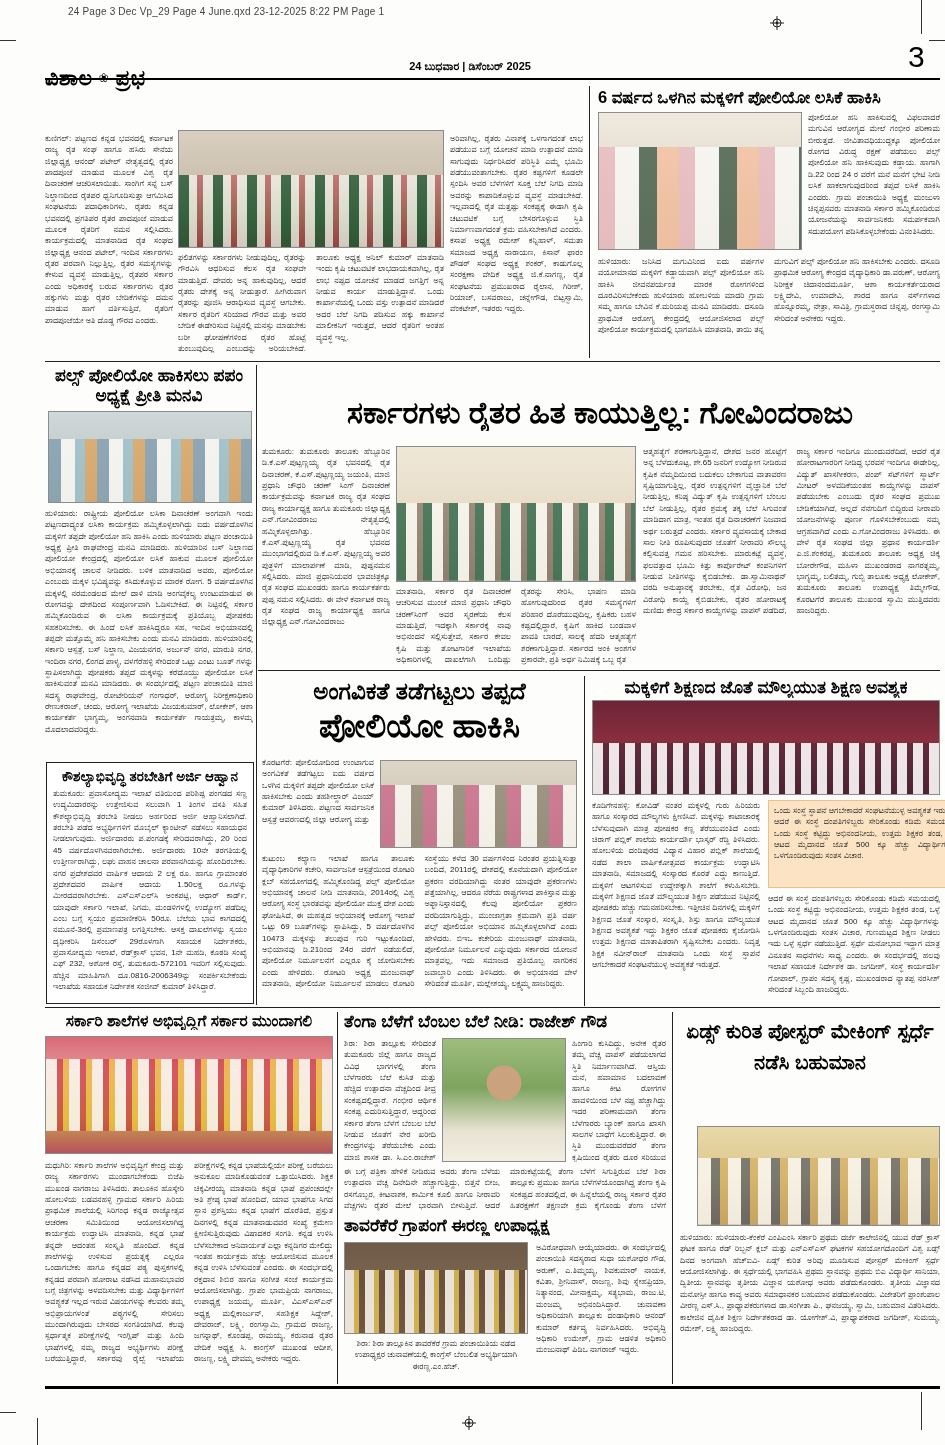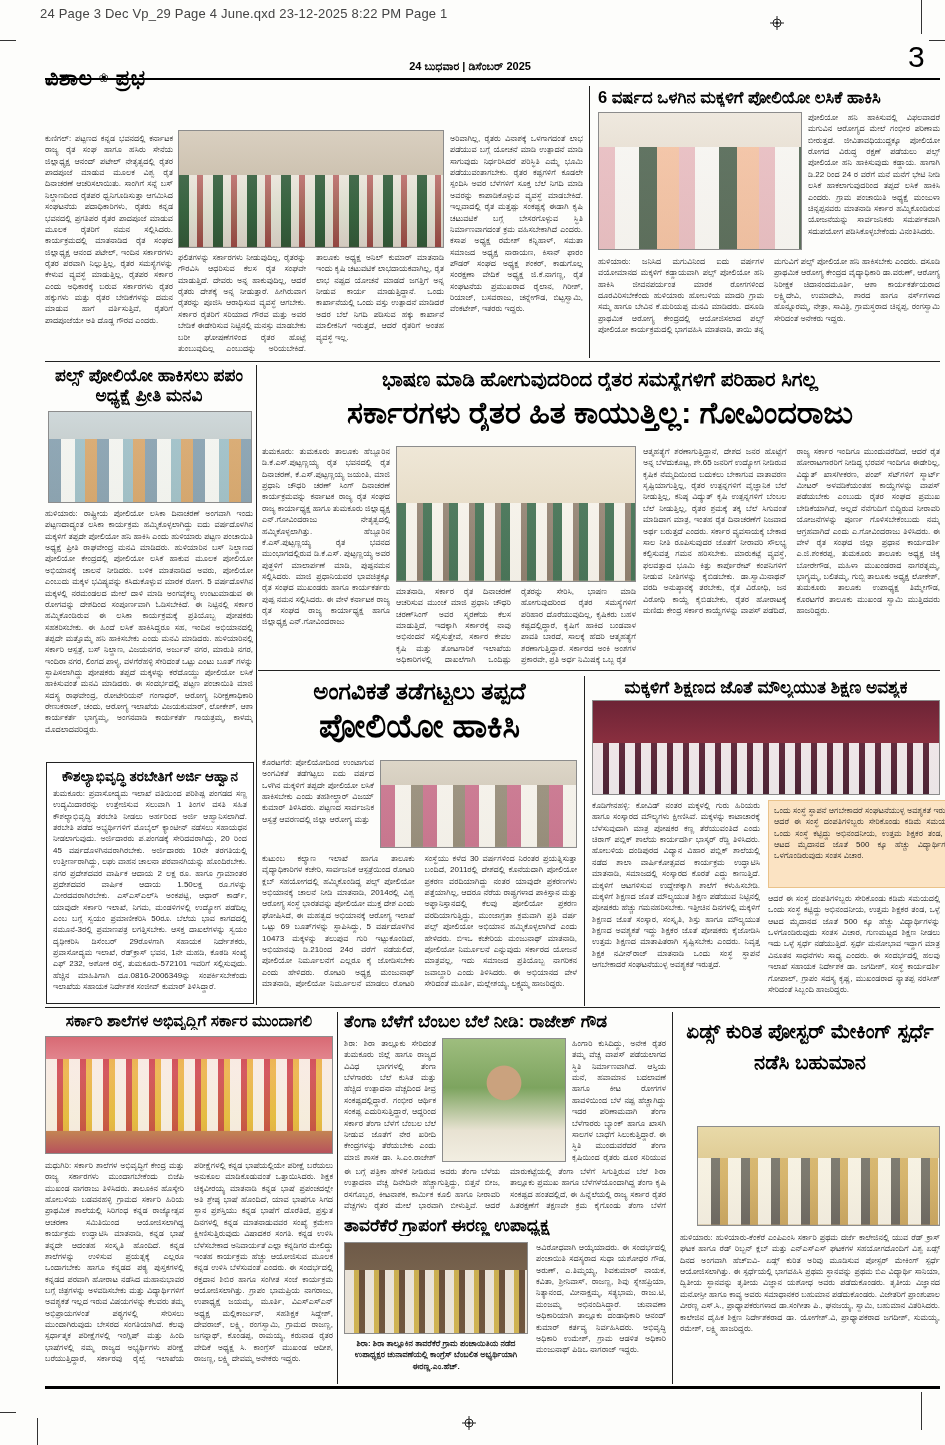--- a/index.html
+++ b/index.html
@@ -9,21 +9,21 @@
   .bt{font-size:8px;line-height:1.42;text-align:justify;color:#1c1c1c;overflow:hidden;}
   .hl{font-weight:bold;color:#000;}
   .nowrap{white-space:nowrap;overflow:hidden;}
   .ctr{text-align:center;}
   .c2{column-count:2;column-gap:10px;}
   .photo{border:1px solid #8c8c8c;box-sizing:border-box;}
   .vrule{width:1px;background:#222;}
   .hrule{height:1px;background:#222;}
   .thick{height:3px;background:#000;}
   .crop{background:#333;}
-  .printline{font-size:13px;color:#444;letter-spacing:.2px;}
+  .printline{font-size:10px;color:#444;letter-spacing:.2px;margin-left:28px;}
   .box{border:1.2px solid #222;box-sizing:border-box;background:#fff;}
   .highlight{background:#fbe3c3;border:1px solid #e9c28a;box-sizing:border-box;padding:4px 5px;}
   .masthead{font-size:21px;font-weight:bold;letter-spacing:.5px;color:#000;margin-top:16px;}
   .dateline{font-size:11px;font-weight:bold;color:#000;}
   .pagenum{font-size:30px;color:#000;}
   .regmark{width:14px;height:14px;}
 </style>
 </head>
 <body>
 
@@ -76,21 +76,20 @@
   <div class="abs photo" style="left:48px;top:411px;width:204px;height:92px;background:repeating-linear-gradient(90deg,rgba(120,150,170,.7) 0 12px,rgba(250,250,245,.85) 12px 26px,rgba(150,190,200,.7) 26px 36px,rgba(230,150,60,.6) 36px 48px) bottom/100% 70% no-repeat,linear-gradient(180deg,#cfd8da,#b9c0bb);"></div>
   <div class="abs bt" style="left:45px;top:508px;width:208px;height:246px;">ಹುಳಿಯಾರು: ರಾಷ್ಟ್ರೀಯ ಪೋಲಿಯೋ ಲಸಿಕಾ ದಿನಾಚರಣೆ ಅಂಗವಾಗಿ ಇಂದು ಪಟ್ಟಣದಾದ್ಯಂತ ಲಸಿಕಾ ಕಾರ್ಯಕ್ರಮ ಹಮ್ಮಿಕೊಳ್ಳಲಾಗಿದ್ದು ಐದು ವರ್ಷದೊಳಗಿನ ಮಕ್ಕಳಿಗೆ ತಪ್ಪದೇ ಪೋಲಿಯೋ ಹನಿ ಹಾಕಿಸಿ ಎಂದು ಹುಳಿಯಾರು ಪಟ್ಟಣ ಪಂಚಾಯಿತಿ ಅಧ್ಯಕ್ಷೆ ಪ್ರೀತಿ ರಾಘವೇಂದ್ರ ಮನವಿ ಮಾಡಿದರು. ಹುಳಿಯಾರಿನ ಬಸ್ ನಿಲ್ದಾಣದ ಪೋಲಿಯೋ ಕೇಂದ್ರದಲ್ಲಿ ಪೋಲಿಯೋ ಲಸಿಕೆ ಹಾಕುವ ಮೂಲಕ ಪೋಲಿಯೋ ಅಭಿಯಾನಕ್ಕೆ ಚಾಲನೆ ನೀಡಿದರು. ಬಳಿಕ ಮಾತನಾಡಿದ ಅವರು, ಪೋಲಿಯೋ ಎಂಬುದು ಮಕ್ಕಳ ಭವಿಷ್ಯವನ್ನು ಕಸಿದುಕೊಳ್ಳುವ ಮಾರಕ ರೋಗ. 5 ವರ್ಷದೊಳಗಿನ ಮಕ್ಕಳಲ್ಲಿ ನರಮಂಡಲದ ಮೇಲೆ ದಾಳಿ ಮಾಡಿ ಅಂಗವೈಕಲ್ಯ ಉಂಟುಮಾಡುವ ಈ ರೋಗವನ್ನು ದೇಶದಿಂದ ಸಂಪೂರ್ಣವಾಗಿ ಓಡಿಸಬೇಕಿದೆ. ಈ ನಿಟ್ಟಿನಲ್ಲಿ ಸರ್ಕಾರ ಹಮ್ಮಿಕೊಂಡಿರುವ ಈ ಲಸಿಕಾ ಕಾರ್ಯಕ್ರಮಕ್ಕೆ ಪ್ರತಿಯೊಬ್ಬ ಪೋಷಕರು ಸಹಕರಿಸಬೇಕು. ಈ ಹಿಂದೆ ಲಸಿಕೆ ಹಾಕಿಸಿದ್ದರೂ ಸಹ, ಇಂದಿನ ಅಭಿಯಾನದಲ್ಲಿ ತಪ್ಪದೇ ಮತ್ತೊಮ್ಮೆ ಹನಿ ಹಾಕಿಸಬೇಕು ಎಂದು ಮನವಿ ಮಾಡಿದರು. ಹುಳಿಯಾರಿನಲ್ಲಿ ಸರ್ಕಾರಿ ಆಸ್ಪತ್ರೆ, ಬಸ್ ನಿಲ್ದಾಣ, ವಿಜಯನಗರ, ಅರ್ಜುನ್ ನಗರ, ಮಾರುತಿ ನಗರ, ಇಂದಿರಾ ನಗರ, ಲಿಂಗದ ಪಾಳ್ಯ, ವಳಗೆರೆಹಳ್ಳಿ ಸೇರಿದಂತೆ ಒಟ್ಟು ಎಂಟು ಬೂತ್ ಗಳನ್ನು ಸ್ಥಾಪಿಸಲಾಗಿದ್ದು ಪೋಷಕರು ತಪ್ಪದೆ ಮಕ್ಕಳನ್ನು ಕರೆದೊಯ್ದು ಪೋಲಿಯೋ ಲಸಿಕೆ ಹಾಕಿಸುವಂತೆ ಮನವಿ ಮಾಡಿದರು. ಈ ಸಂದರ್ಭದಲ್ಲಿ ಪಟ್ಟಣ ಪಂಚಾಯಿತಿ ಮಾಜಿ ಸದಸ್ಯ ರಾಘವೇಂದ್ರ, ರೋಟೇರಿಯನ್ ಗಂಗಾಧರ್, ಆರೋಗ್ಯ ನಿರೀಕ್ಷಣಾಧಿಕಾರಿ ರೇಣುಕರಾಜ್, ಚಂದು, ಆರೋಗ್ಯ ಇಲಾಖೆಯ ವಿಜಯಕುಮಾರ್, ಲೋಕೇಶ್, ಆಶಾ ಕಾರ್ಯಕರ್ತೆ ಭಾಗ್ಯಮ್ಮ, ಅಂಗನವಾಡಿ ಕಾರ್ಯಕರ್ತೆ ಗಾಯತ್ರಮ್ಮ, ಕಾಳಮ್ಮ ಮೊದಲಾದವರಿದ್ದರು.</div>
 
   <div class="abs box" style="left:46px;top:762px;width:208px;height:242px;">
     <div class="hl ctr" style="font-size:13.5px;padding:6px 4px 3px;">ಕೌಶಲ್ಯಾಭಿವೃದ್ಧಿ ತರಬೇತಿಗೆ ಅರ್ಜಿ ಆಹ್ವಾನ</div>
     <div class="bt" style="padding:0 6px;height:205px;">ತುಮಕೂರು: ಪ್ರವಾಸೋದ್ಯಮ ಇಲಾಖೆ ವತಿಯಿಂದ ಪರಿಶಿಷ್ಟ ಪಂಗಡದ ಸಣ್ಣ ಉದ್ಯಮಿದಾರರನ್ನು ಉತ್ತೇಜಿಸುವ ಸಲುವಾಗಿ 1 ತಿಂಗಳ ವಸತಿ ಸಹಿತ ಕೌಶಲ್ಯಾಭಿವೃದ್ಧಿ ತರಬೇತಿ ನೀಡಲು ಅರ್ಹರಿಂದ ಅರ್ಜಿ ಆಹ್ವಾನಿಸಲಾಗಿದೆ. ತರಬೇತಿ ಪಡೆದ ಅಭ್ಯರ್ಥಿಗಳಿಗೆ ಮೊಬೈಲ್ ಕ್ಯಾಂಟೀನ್ ನಡೆಸಲು ಸಹಾಯಧನ ನೀಡಲಾಗುವುದು. ಅರ್ಜಿದಾರರು ಪ.ಪಂಗಡಕ್ಕೆ ಸೇರಿದವರಾಗಿದ್ದು, 20 ರಿಂದ 45 ವರ್ಷದೊಳಗಿನವರಾಗಿರಬೇಕು. ಅರ್ಜಿದಾರರು 10ನೇ ತರಗತಿಯಲ್ಲಿ ಉತ್ತೀರ್ಣರಾಗಿದ್ದು, ಲಘು ವಾಹನ ಚಾಲನಾ ಪರವಾನಗಿಯನ್ನು ಹೊಂದಿರಬೇಕು. ನಗರ ಪ್ರದೇಶದವರ ವಾರ್ಷಿಕ ಆದಾಯ 2 ಲಕ್ಷ ರೂ. ಹಾಗೂ ಗ್ರಾಮಾಂತರ ಪ್ರದೇಶದವರ ವಾರ್ಷಿಕ ಆದಾಯ 1.50ಲಕ್ಷ ರೂ.ಗಳನ್ನು ಮೀರದವರಾಗಿರಬೇಕು. ಎಸ್‌ಎಸ್‌ಎಲ್‌ಸಿ ಅಂಕಪಟ್ಟಿ, ಆಧಾರ್ ಕಾರ್ಡ್, ಯಾವುದೇ ಸರ್ಕಾರಿ ಇಲಾಖೆ, ನಿಗಮ, ಮಂಡಳಿಗಳಲ್ಲಿ ಉದ್ಯೋಗ ಪಡೆದಿಲ್ಲ ಎಂಬ ಬಗ್ಗೆ ಸ್ವಯಂ ಪ್ರಮಾಣೀಕರಿಸಿ 50ರೂ. ಬೆಲೆಯ ಭಾವ ಕಾಗದದಲ್ಲಿ ನಮೂನೆ-3ರಲ್ಲಿ ಪ್ರಮಾಣಪತ್ರ ಲಗತ್ತಿಸಬೇಕು. ಆಸಕ್ತ ದಾಖಲೆಗಳನ್ನು ಸ್ವಯಂ ದೃಢೀಕರಿಸಿ ಡಿಸೆಂಬರ್ 29ರೊಳಗಾಗಿ ಸಹಾಯಕ ನಿರ್ದೇಶಕರು, ಪ್ರವಾಸೋದ್ಯಮ ಇಲಾಖೆ, ರೆಡ್‌ಕ್ರಾಸ್ ಭವನ, 1ನೇ ಮಹಡಿ, ಕೊಠಡಿ ಸಂಖ್ಯೆ ಎಫ್ 232, ಅಶೋಕ ರಸ್ತೆ, ತುಮಕೂರು-572101 ಇವರಿಗೆ ಸಲ್ಲಿಸುವುದು. ಹೆಚ್ಚಿನ ಮಾಹಿತಿಗಾಗಿ ದೂ.0816-2006349ನ್ನು ಸಂಪರ್ಕಿಸಬೇಕೆಂದು ಇಲಾಖೆಯ ಸಹಾಯಕ ನಿರ್ದೇಶಕ ಸಂಜೀವ್ ಕುಮಾರ್ ತಿಳಿಸಿದ್ದಾರೆ.</div>
   </div>
 
   <div class="abs vrule" style="left:256px;top:365px;height:640px;"></div>
 
-  <div class="abs hl ctr nowrap" style="left:262px;top:368px;width:676px;font-size:20px;">ಭಾಷಣ ಮಾಡಿ ಹೋಗುವುದರಿಂದ ರೈತರ ಸಮಸ್ಯೆಗಳಿಗೆ ಪರಿಹಾರ ಸಿಗಲ್ಲ</div>
   <div class="abs hl ctr nowrap" style="left:262px;top:396px;width:676px;font-size:30px;">ಸರ್ಕಾರಗಳು ರೈತರ ಹಿತ ಕಾಯುತ್ತಿಲ್ಲ: ಗೋವಿಂದರಾಜು</div>
   <div class="abs bt" style="left:262px;top:446px;width:128px;height:220px;">ತುಮಕೂರು: ತುಮಕೂರು ತಾಲೂಕು ಹೆಬ್ಬೂರಿನ ಡಿ.ಕೆ.ಎಸ್.ಪುಟ್ಟಣ್ಣಯ್ಯ ರೈತ ಭವನದಲ್ಲಿ ರೈತ ದಿನಾಚರಣೆ, ಕೆ.ಎಸ್.ಪುಟ್ಟಣ್ಣಯ್ಯ ಜಯಂತಿ, ಮಾಜಿ ಪ್ರಧಾನಿ ಚೌಧರಿ ಚರಣ್ ಸಿಂಗ್ ದಿನಾಚರಣೆ ಕಾರ್ಯಕ್ರಮವನ್ನು ಕರ್ನಾಟಕ ರಾಜ್ಯ ರೈತ ಸಂಘದ ರಾಜ್ಯ ಕಾರ್ಯಾಧ್ಯಕ್ಷ ಹಾಗೂ ತುಮಕೂರು ಜಿಲ್ಲಾಧ್ಯಕ್ಷ ಎನ್.ಗೋವಿಂದರಾಜು ನೇತೃತ್ವದಲ್ಲಿ ಹಮ್ಮಿಕೊಳ್ಳಲಾಗಿತ್ತು. ಹೆಬ್ಬೂರಿನ ಕೆ.ಎಸ್.ಪುಟ್ಟಣ್ಣಯ್ಯ ರೈತ ಭವನದ ಮುಂಭಾಗದಲ್ಲಿರುವ ಡಿ.ಕೆ.ಎಸ್. ಪುಟ್ಟಣ್ಣಯ್ಯ ಅವರ ಪುತ್ಥಳಿಗೆ ಮಾಲಾರ್ಪಣೆ ಮಾಡಿ, ಪುಷ್ಪನಮನ ಸಲ್ಲಿಸಿದರು. ಮಾಜಿ ಪ್ರಧಾನಿಯವರ ಭಾವಚಿತ್ರಕ್ಕೂ ರೈತ ಸಂಘದ ಮುಖಂಡರು ಹಾಗೂ ಕಾರ್ಯಕರ್ತರು ಪುಷ್ಪ ನಮನ ಸಲ್ಲಿಸಿದರು. ಈ ವೇಳೆ ಕರ್ನಾಟಕ ರಾಜ್ಯ ರೈತ ಸಂಘದ ರಾಜ್ಯ ಕಾರ್ಯಾಧ್ಯಕ್ಷ ಹಾಗೂ ಜಿಲ್ಲಾಧ್ಯಕ್ಷ ಎನ್.ಗೋವಿಂದರಾಜು</div>
   <div class="abs photo" style="left:396px;top:446px;width:240px;height:136px;background:repeating-linear-gradient(90deg,rgba(30,90,60,.75) 0 9px,rgba(248,246,240,.85) 9px 20px,rgba(80,60,50,.5) 20px 26px) bottom/100% 58% no-repeat,linear-gradient(180deg,#efe7d7 0%,#e7ddc8 45%,#cabfa8 100%);"></div>
   <div class="abs bt c2" style="left:396px;top:586px;width:240px;height:80px;">ಮಾತನಾಡಿ, ಸರ್ಕಾರ ರೈತ ದಿನಾಚರಣೆ ಆಚರಿಸುವ ಮುಂಚೆ ಮಾಜಿ ಪ್ರಧಾನಿ ಚೌಧರಿ ಚರಣ್‌ಸಿಂಗ್ ಅವರ ಸ್ಮರಣೆಯ ಕೆಲಸ ಮಾಡುತ್ತಿದೆ, ಇದಕ್ಕಾಗಿ ಸರ್ಕಾರಕ್ಕೆ ನಾವು ಅಭಿನಂದನೆ ಸಲ್ಲಿಸುತ್ತೇವೆ, ಸರ್ಕಾರ ಕೇವಲ ಕೃಷಿ ಮತ್ತು ತೋಟಗಾರಿಕೆ ಇಲಾಖೆಯ ಅಧಿಕಾರಿಗಳಲ್ಲಿ ದಾಖಲೆಗಾಗಿ ಒಂದಿಷ್ಟು ರೈತರನ್ನು ಸೇರಿಸಿ, ಭಾಷಣ ಮಾಡಿ ಹೋಗುವುದರಿಂದ ರೈತರ ಸಮಸ್ಯೆಗಳಿಗೆ ಪರಿಹಾರ ದೊರೆಯುವುದಿಲ್ಲ, ಕೃಷಿಕರು ಬಹಳ ಕಷ್ಟದಲ್ಲಿದ್ದಾರೆ, ಕೃಷಿಗೆ ಹಾಕಿದ ಬಂಡವಾಳ ಪಾವತಿ ಬಾರದೆ, ಸಾಲಕ್ಕೆ ಹೆದರಿ ಆತ್ಮಹತ್ಯೆಗೆ ಶರಣಾಗುತ್ತಿದ್ದಾರೆ. ಸರ್ಕಾರದ ಅಂಕಿ ಅಂಶಗಳ ಪ್ರಕಾರವೇ, ಪ್ರತಿ ಅರ್ಧ ನಿಮಿಷಕ್ಕೆ ಒಬ್ಬ ರೈತ</div>
   <div class="abs bt c2" style="left:643px;top:446px;width:297px;height:220px;">ಆತ್ಮಹತ್ಯೆಗೆ ಶರಣಾಗುತ್ತಿದ್ದಾನೆ, ದೇಶದ ಜನರ ಹೊಟ್ಟೆಗೆ ಅನ್ನ ಬೆಳೆದುಕೊಟ್ಟ, ಶೇ.65 ಜನರಿಗೆ ಉದ್ಯೋಗ ನೀಡಿರುವ ಕೃಷಿಕ ನೆಮ್ಮದಿಯಿಂದ ಬದುಕಲು ಬೇಕಾಗುವ ವಾತಾವರಣ ಸೃಷ್ಟಿಯಾಗುತ್ತಿಲ್ಲ, ರೈತರ ಉತ್ಪನ್ನಗಳಿಗೆ ವೈಜ್ಞಾನಿಕ ಬೆಲೆ ನೀಡುತ್ತಿಲ್ಲ, ಕನಿಷ್ಠ ವಿದ್ಯುತ್ ಕೃಷಿ ಉತ್ಪನ್ನಗಳಿಗೆ ಬೆಂಬಲ ಬೆಲೆ ನೀಡುತ್ತಿಲ್ಲ, ರೈತರ ಶ್ರಮಕ್ಕೆ ತಕ್ಕ ಬೆಲೆ ಸಿಗುವಂತೆ ಮಾಡಿದಾಗ ಮಾತ್ರ, ಇಂತಹ ರೈತ ದಿನಾಚರಣೆಗೆ ನಿಜವಾದ ಅರ್ಥ ಬರುತ್ತದೆ ಎಂದರು. ಸರ್ಕಾರ ವ್ಯವಸಾಯಕ್ಕೆ ಬೇಕಾದ ಸಾಲ ನೀತಿ ರೂಪಿಸುವುದರ ಜೊತೆಗೆ ನೀರಾವರಿ ಸೌಲಭ್ಯ ಕಲ್ಪಿಸುವತ್ತ ಗಮನ ಹರಿಸಬೇಕು. ಮಾರುಕಟ್ಟೆ ವ್ಯವಸ್ಥೆ, ಫಲವತ್ತಾದ ಭೂಮಿ ಕಿತ್ತು ಕಾರ್ಪೊರೇಟ್ ಕಂಪನಿಗಳಿಗೆ ನೀಡುವ ನೀತಿಗಳನ್ನು ಕೈಬಿಡಬೇಕು. ಡಾ.ಸ್ವಾಮಿನಾಥನ್ ವರದಿ ಅನುಷ್ಠಾನಕ್ಕೆ ತರಬೇಕು, ರೈತ ವಿರೋಧಿ, ಜನ ವಿರೋಧಿ ಕಾಯ್ದೆ ಕೈಬಿಡಬೇಕು, ರೈತರ ಹೋರಾಟಕ್ಕೆ ಮಣಿದು ಕೇಂದ್ರ ಸರ್ಕಾರ ಕಾಯ್ದೆಗಳನ್ನು ವಾಪಸ್ ಪಡೆದಿದೆ, ರಾಜ್ಯ ಸರ್ಕಾರ ಇಂದಿಗೂ ಮುಂದುವರೆದಿದೆ, ಆದರೆ ರೈತ ಹೋರಾಟಗಾರರಿಗೆ ನೀಡಿದ್ದ ಭರವಸೆ ಇಂದಿಗೂ ಈಡೇರಿಲ್ಲ, ವಿದ್ಯುತ್ ಖಾಸಗೀಕರಣ, ಪಂಪ್ ಸೆಟ್‌ಗಳಿಗೆ ಸ್ಮಾರ್ಟ್ ಮೀಟರ್ ಅಳವಡಿಕೆಯಂತಹ ಕಾಯ್ದೆಗಳನ್ನು ವಾಪಸ್ ಪಡೆಯಬೇಕು ಎಂಬುದು ರೈತರ ಸಂಘದ ಪ್ರಮುಖ ಬೇಡಿಕೆಯಾಗಿದೆ, ಅಲ್ಲದೆ ನೆನೆಗುದಿಗೆ ಬಿದ್ದಿರುವ ನೀರಾವರಿ ಯೋಜನೆಗಳನ್ನು ಪೂರ್ಣ ಗೊಳಿಸಬೇಕೆಂಬುದು ನಮ್ಮ ಆಗ್ರಹವಾಗಿದೆ ಎಂದು ಎ.ಗೋವಿಂದರಾಜು ತಿಳಿಸಿದರು. ಈ ವೇಳೆ ರೈತ ಸಂಘದ ಜಿಲ್ಲಾ ಪ್ರಧಾನ ಕಾರ್ಯದರ್ಶಿ ಎ.ಜಿ.ಶಂಕರಪ್ಪ, ತುಮಕೂರು ತಾಲೂಕು ಅಧ್ಯಕ್ಷ ಚಿಕ್ಕ ಬೋರೇಗೌಡ, ಮಹಿಳಾ ಮುಖಂಡರಾದ ನಾಗರತ್ನಮ್ಮ, ಭಾಗ್ಯಮ್ಮ, ಬಲಿತಮ್ಮ, ಗುಬ್ಬಿ ತಾಲೂಕು ಅಧ್ಯಕ್ಷ ಲೋಕೇಶ್, ತುಮಕೂರು ತಾಲೂಕು ಉಪಾಧ್ಯಕ್ಷ ತಿಮ್ಮೇಗೌಡ, ಕೊರಟಗೆರೆ ತಾಲೂಕು ಮುಖಂಡ ಸ್ವಾಮಿ ಮುತ್ತಿದವರು ಹಾಜರಿದ್ದರು.</div>
   <div class="abs hrule" style="left:258px;top:670px;width:682px;"></div>
 
   <div class="abs hl ctr nowrap" style="left:262px;top:707px;width:315px;font-size:33px;">ಪೋಲಿಯೋ ಹಾಕಿಸಿ</div>
   <div class="abs hl ctr nowrap" style="left:262px;top:678px;width:315px;font-size:23px;">ಅಂಗವಿಕತೆ ತಡೆಗಟ್ಟಲು ತಪ್ಪದೆ</div>
   <div class="abs bt" style="left:262px;top:757px;width:112px;height:92px;">ಕೊರಟಗೆರೆ: ಪೋಲಿಯೋದಿಂದ ಉಂಟಾಗುವ ಅಂಗವಿಕತೆ ತಡೆಗಟ್ಟಲು ಐದು ವರ್ಷದ ಒಳಗಿನ ಮಕ್ಕಳಿಗೆ ತಪ್ಪದೇ ಪೋಲಿಯೋ ಲಸಿಕೆ ಹಾಕಿಸಬೇಕು ಎಂದು ತಹಶೀಲ್ದಾರ್ ವಿಜಯ್ ಕುಮಾರ್ ತಿಳಿಸಿದರು. ಪಟ್ಟಣದ ಸಾರ್ವಜನಿಕ ಆಸ್ಪತ್ರೆ ಆವರಣದಲ್ಲಿ ಜಿಲ್ಲಾ ಆರೋಗ್ಯ ಮತ್ತು</div>
@@ -114,21 +113,21 @@
   <div class="abs vrule" style="left:337px;top:1012px;height:372px;"></div>
 
   <div class="abs hl nowrap" style="left:344px;top:1012px;width:322px;font-size:17px;">ತೆಂಗಾ ಬೆಳೆಗೆ ಬೆಂಬಲ ಬೆಲೆ ನೀಡಿ: ರಾಜೇಶ್ ಗೌಡ</div>
   <div class="abs bt" style="left:344px;top:1038px;width:92px;height:124px;">ಶಿ‌ರಾ: ಶಿರಾ ತಾಲ್ಲೂಕು ಸೇರಿದಂತೆ ತುಮಕೂರು ಜಿಲ್ಲೆ ಹಾಗೂ ರಾಜ್ಯದ ವಿವಿಧ ಭಾಗಗಳಲ್ಲಿ ತೆಂಗಾ ಬೆಳೆಗಾರರು ಬೆಲೆ ಕುಸಿತ ಮತ್ತು ಹೆಚ್ಚಿದ ಉತ್ಪಾದನಾ ವೆಚ್ಚದಿಂದ ತೀವ್ರ ಸಂಕಷ್ಟದಲ್ಲಿದ್ದಾರೆ. ಗಂಭೀರ ಆರ್ಥಿಕ ಸಂಕಷ್ಟ ಎದುರಿಸುತ್ತಿದ್ದಾರೆ, ಆದ್ದರಿಂದ ಸರ್ಕಾರ ತೆಂಗಾ ಬೆಳೆಗೆ ಬೆಂಬಲ ಬೆಲೆ ನೀಡುವ ಜೊತೆಗೆ ನೇರ ಖರೀದಿ ಕೇಂದ್ರಗಳನ್ನು ತೆರೆಯಬೇಕು ಎಂದು ಮಾಜಿ ಶಾಸಕ ಡಾ. ಸಿ.ಎಂ.ರಾಜೇಶ್ ಗೌಡ ಒತ್ತಾಯಿಸಿದ್ದಾರೆ.</div>
   <div class="abs photo" style="left:442px;top:1038px;width:124px;height:124px;background:radial-gradient(circle at 50% 36%,#caa27e 0 17%,rgba(0,0,0,0) 18%),linear-gradient(180deg,#9ebd7e 0%,#7da45f 40%,#e8e2d2 75%,#f2eee2 100%);"></div>
   <div class="abs bt" style="left:572px;top:1038px;width:94px;height:124px;">ಹಿಂಗಾರಿ ಕುಸಿದಿದ್ದು, ಅನೇಕ ರೈತರ ತಮ್ಮ ವೆಚ್ಚ ವಾಪಸ್ ಪಡೆಯಲಾಗದ ಸ್ಥಿತಿ ನಿರ್ಮಾಣವಾಗಿದೆ. ಆಸ್ತಿಯ ಮನೆ, ಹವಾಮಾನ ಬದಲಾವಣೆ ಹಾಗೂ ಕೀಟ ರೋಗಗಳ ಹಾವಳಿಯಿಂದ ಬೆಳೆ ನಷ್ಟ ಹೆಚ್ಚಾಗಿದ್ದು ಇದರ ಪರಿಣಾಮವಾಗಿ ತೆಂಗಾ ಬೆಳೆಗಾರರು ಬ್ಯಾಂಕ್ ಹಾಗೂ ಖಾಸಗಿ ಸಾಲಗಳ ಬಾಧೆಗೆ ಸಿಲುಕುತ್ತಿದ್ದಾರೆ. ಈ ಸ್ಥಿತಿ ಮುಂದುವರೆದರೆ ತೆಂಗಾ ಕೃಷಿಯಿಂದ ರೈತರು ದೂರ ಸರಿಯುವ ಸಾಧ್ಯತೆ ಇದೆ.</div>
   <div class="abs bt c2" style="left:344px;top:1166px;width:322px;height:46px;">ಈ ಬಗ್ಗೆ ಪತ್ರಿಕಾ ಹೇಳಿಕೆ ನೀಡಿರುವ ಅವರು ತೆಂಗಾ ಬೆಳೆಯ ಉತ್ಪಾದನಾ ವೆಚ್ಚ ದಿನೇದಿನೇ ಹೆಚ್ಚಾಗುತ್ತಿದ್ದು, ಬಿತ್ತನೆ ಬೀಜ, ರಸಗೊಬ್ಬರ, ಕೀಟನಾಶಕ, ಕಾರ್ಮಿಕ ಕೂಲಿ ಹಾಗೂ ನೀರಾವರಿ ವೆಚ್ಚಗಳು ರೈತರ ಮೇಲೆ ಭಾರವಾಗಿ ಬೀಳುತ್ತಿವೆ. ಆದರೆ ಮಾರುಕಟ್ಟೆಯಲ್ಲಿ ತೆಂಗಾ ಬೆಳೆಗೆ ಸಿಗುತ್ತಿರುವ ಬೆಲೆ ಶಿರಾ ತಾಲ್ಲೂಕು ಪ್ರಮುಖ ಹಾಗೂ ಬೆಳೆಗಳೆಯೊಂದಾಗಿದ್ದ ತೆಂಗಾ ಕೃಷಿ ಸಂಕಷ್ಟದ ಹಂತದಲ್ಲಿದೆ, ಈ ಹಿನ್ನೆಲೆಯಲ್ಲಿ ರಾಜ್ಯ ಸರ್ಕಾರ ರೈತರ ಹಿತರಕ್ಷಣೆಗೆ ತಕ್ಷಣವೇ ಕ್ರಮ ಕೈಗೊಂಡು ತೆಂಗಾ ಬೆಳೆಗೆ ನ್ಯಾಯಸಮ್ಮತ ಬೆಂಬಲ ಬೆಲೆ ಘೋಷಿಸಬೇಕೆಂದು ಆಗ್ರಹಿಸಿದ್ದಾರೆ.</div>
 
   <div class="abs hl nowrap" style="left:344px;top:1216px;width:322px;font-size:17px;">ತಾವರೆಕೆರೆ ಗ್ರಾಪಂಗೆ ಈರಣ್ಣ ಉಪಾಧ್ಯಕ್ಷ</div>
   <div class="abs photo" style="left:344px;top:1242px;width:184px;height:92px;background:repeating-linear-gradient(90deg,rgba(245,240,230,.9) 0 9px,rgba(230,200,80,.75) 9px 14px,rgba(90,60,40,.5) 14px 20px) bottom/100% 70% no-repeat,linear-gradient(180deg,#6e5a48,#8a7458);"></div>
-  <div class="abs bt" style="left:344px;top:1338px;width:184px;height:42px;text-align:center;font-weight:bold;">ಶಿರಾ: ಶಿರಾ ತಾಲ್ಲೂಕಿನ ತಾವರೆಕೆರೆ ಗ್ರಾಮ ಪಂಚಾಯಿತಿಯ ನಡೆದ ಉಪಾಧ್ಯಕ್ಷರ ಚುನಾವಣೆಯಲ್ಲಿ ಕಾಂಗ್ರೆಸ್ ಬೆಂಬಲಿತ ಅಭ್ಯರ್ಥಿಯಾಗಿ ಈರಣ್ಣ.ಎಂ.ಹೆಚ್.</div>
+  <div class="abs bt" style="left:344px;top:1338px;width:184px;height:42px;text-align:center;">ಶಿರಾ: ಶಿರಾ ತಾಲ್ಲೂಕಿನ ತಾವರೆಕೆರೆ ಗ್ರಾಮ ಪಂಚಾಯಿತಿಯ ನಡೆದ ಉಪಾಧ್ಯಕ್ಷರ ಚುನಾವಣೆಯಲ್ಲಿ ಕಾಂಗ್ರೆಸ್ ಬೆಂಬಲಿತ ಅಭ್ಯರ್ಥಿಯಾಗಿ ಈರಣ್ಣ.ಎಂ.ಹೆಚ್.</div>
   <div class="abs bt" style="left:536px;top:1242px;width:130px;height:138px;">ಅವಿರೋಧವಾಗಿ ಆಯ್ಕೆಯಾದರು. ಈ ಸಂದರ್ಭದಲ್ಲಿ ಪಂಚಾಯಿತಿ ಸದಸ್ಯರಾದ ಸುಧಾ ಯಶೋಧರ ಗೌಡ, ಅರುಣ್, ಎ.ತಿಮ್ಮಯ್ಯ, ಶಿವಕುಮಾರ್ ನಾಯಕ, ಕವಿತಾ, ಶ್ರೀನಿವಾಸ್, ರಾಜಣ್ಣ, ಶಿವು ಸ್ನೇಹಪ್ರಿಯಾ, ನಿತ್ಯಾನಂದ, ಮೀನಾಕ್ಷಮ್ಮ, ಸತ್ಯಭಾಮ, ರಾಜು.ಟಿ, ಮಂಜಮ್ಮ ಅಭಿನಂದಿಸಿದ್ದಾರೆ. ಚುನಾವಣಾ ಅಧಿಕಾರಿಯಾಗಿ ತಾಲ್ಲೂಕು ದಂಡಾಧಿಕಾರಿ ಆನಂದ್ ಕುಮಾರ್ ಕರ್ತವ್ಯ ನಿರ್ವಹಿಸಿದರು. ಅಭಿವೃದ್ಧಿ ಅಧಿಕಾರಿ ಉಮೇಶ್, ಗ್ರಾಮ ಆಡಳಿತ ಅಧಿಕಾರಿ ಮಂಜುನಾಥ್ ಪಿಡಿಒ ನಾಗರಾಜ್ ಇದ್ದರು.</div>
 
   <div class="abs vrule" style="left:672px;top:1012px;height:372px;"></div>
 
   <div class="abs hl ctr" style="left:680px;top:1016px;width:260px;font-size:20px;line-height:1.55;">ಏಡ್ಸ್ ಕುರಿತ ಪೋಸ್ಟರ್ ಮೇಕಿಂಗ್ ಸ್ಪರ್ಧೆ ನಡೆಸಿ ಬಹುಮಾನ</div>
   <div class="abs photo" style="left:697px;top:1126px;width:243px;height:100px;background:repeating-linear-gradient(90deg,rgba(250,248,240,.85) 0 13px,rgba(60,70,90,.6) 13px 22px,rgba(210,170,90,.6) 22px 30px) bottom/100% 68% no-repeat,linear-gradient(180deg,#e8d9a8 0%,#dcc68c 50%,#b59a6a 100%);"></div>
   <div class="abs bt" style="left:680px;top:1232px;width:260px;height:150px;">ಹುಳಿಯಾರು: ಹುಳಿಯಾರು-ಕೆಂಕೆರೆ ಎಂಪಿಎಂಸಿ ಸರ್ಕಾರಿ ಪ್ರಥಮ ದರ್ಜೆ ಕಾಲೇಜಿನಲ್ಲಿ ಯುವ ರೆಡ್ ಕ್ರಾಸ್ ಘಟಕ ಹಾಗೂ ರೆಡ್ ರಿಬ್ಬನ್ ಕ್ಲಬ್ ಮತ್ತು ಎನ್‌ಎಸ್‌ಎಸ್ ಘಟಕಗಳ ಸಹಯೋಗದೊಂದಿಗೆ ವಿಶ್ವ ಏಡ್ಸ್ ದಿನದ ಅಂಗವಾಗಿ ಹೆಚ್‌ಐವಿ- ಏಡ್ಸ್ ಕುರಿತ ಅರಿವು ಮೂಡಿಸುವ ಪೋಸ್ಟರ್ ಮೇಕಿಂಗ್ ಸ್ಪರ್ಧೆ ಆಯೋಜಿಸಲಾಗಿತ್ತು. ಈ ಸ್ಪರ್ಧೆಯಲ್ಲಿ ಭಾಗವಹಿಸಿ ಪ್ರಥಮ ಸ್ಥಾನವನ್ನು ಪ್ರಥಮ ಬಿಎ ವಿದ್ಯಾರ್ಥಿ ಸಾನಿಯಾ, ದ್ವಿತೀಯ ಸ್ಥಾನವನ್ನು ತೃತೀಯ ವಿಜ್ಞಾನ ಯಶೋಧ ಅವರು ಪಡೆದುಕೊಂಡರು. ತೃತೀಯ ವಿಜ್ಞಾನದ ಮನೋಸ್ರೀ ಹಾಗೂ ಕಾವ್ಯ ಅವರು ಸಮಾಧಾನಕರ ಬಹುಮಾನ ಪಡೆದುಕೊಂಡರು. ವಿಜೇತರಿಗೆ ಪ್ರಾಂಶುಪಾಲ ವೀರಣ್ಣ ಎಸ್.ಸಿ., ಪ್ರಾಧ್ಯಾಪಕರುಗಳಾದ ಡಾ.ಸಂಗೀತಾ ಪಿ., ಘನಜಯ್ಯ, ಸ್ವಾಮಿ, ಬಹುಮಾನ ವಿತರಿಸಿದರು. ಕಾಲೇಜಿನ ದೈಹಿಕ ಶಿಕ್ಷಣ ನಿರ್ದೇಶಕರಾದ ಡಾ. ಯೋಗೇಶ್.ವಿ, ಪ್ರಾಧ್ಯಾಪಕರಾದ ಜಗದೀಶ್, ಸುಮಯ್ಯ, ರಮೇಶ್, ಲಕ್ಷ್ಮಿ ಹಾಜರಿದ್ದರು.</div>
 
   <div class="abs thick" style="left:45px;top:1386px;width:895px;"></div>
 

